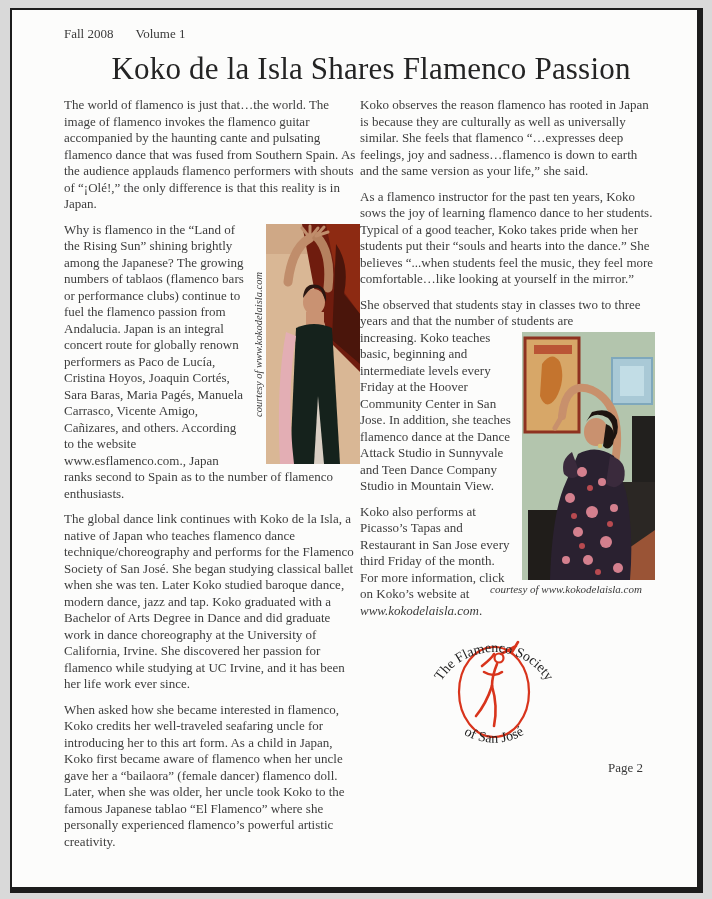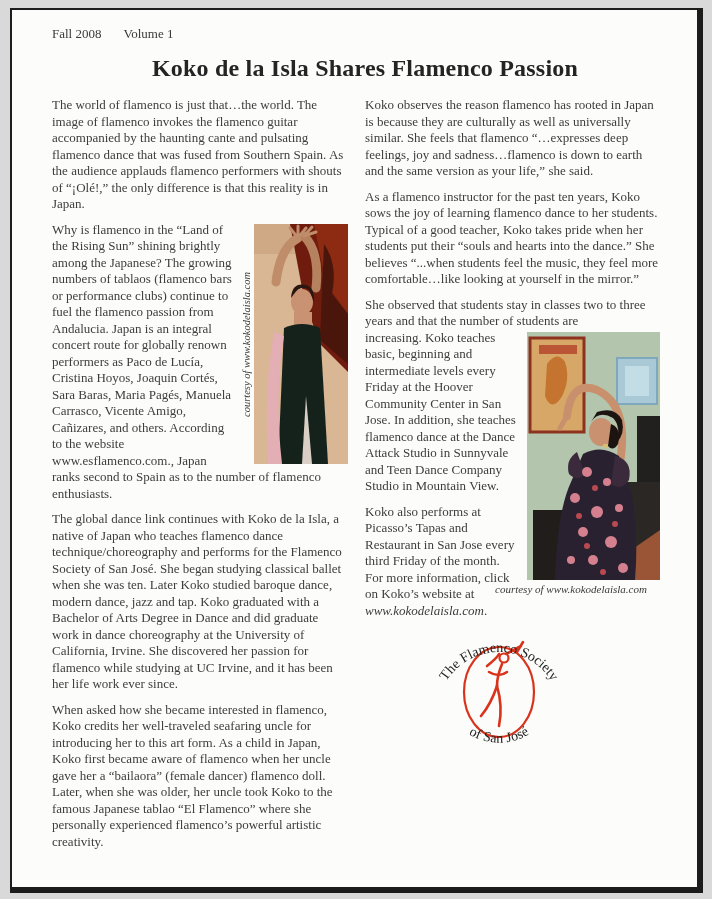--- a/index.html
+++ b/index.html
@@ -11,31 +11,31 @@
   .page{
     box-sizing:border-box;
     position:absolute;left:10px;top:8px;
     width:693px;height:885px;
     background:#fcfcfb;
     border:2px solid #1c1c1c;
     border-right-width:6px;
     border-bottom-width:6px;
     overflow:hidden;
   }
-  .content{padding:16px 19px 0 40px;color:#3d3d3d;}
+  .content{padding:16px 19px 0 52px;color:#3d3d3d;}
   .masthead{font-size:13px;color:#3a3a3a;}
   .masthead .vol{margin-left:22px;}
   .title{
     margin:10px 0 12px 0;
     text-align:center;
-    font-size:24px;line-height:33px;
-    font-weight:bold;color:#242424;
+    font-size:31px;line-height:33px;
+    font-weight:normal;color:#242424;
     letter-spacing:0.2px;
   }
-  .columns{display:flex;gap:17px;}
+  .columns{display:flex;}
   .col{font-size:13px;line-height:16.5px;}
   .col.left{width:296px;}
   .col.right{width:295px;}
   .col p{margin:0 0 9px 0;}
   .col p.tight{margin-bottom:0;font-family:Liberation Serif, serif;}
 
   figure{margin:0;padding:0;}
   .fig1{
     float:right;
     display:flex;align-items:stretch;
@@ -203,17 +203,18 @@
             </g>
             <text font-size="14" fill="#1d1d1d" font-family="Liberation Serif, DejaVu Serif, serif">
               <textPath href="#arcTop" startOffset="50%" text-anchor="middle">The Flamenco Society</textPath>
             </text>
             <text font-size="14" fill="#1d1d1d" font-family="Liberation Serif, DejaVu Serif, serif">
               <textPath href="#arcBot" startOffset="50%" text-anchor="middle">of San José</textPath>
             </text>
           </svg>
         </div>
 
+        <div class="pageno">Page 2</div>
       </div>
 
     </div>
   </div>
 </div>
 
 </body></html>

